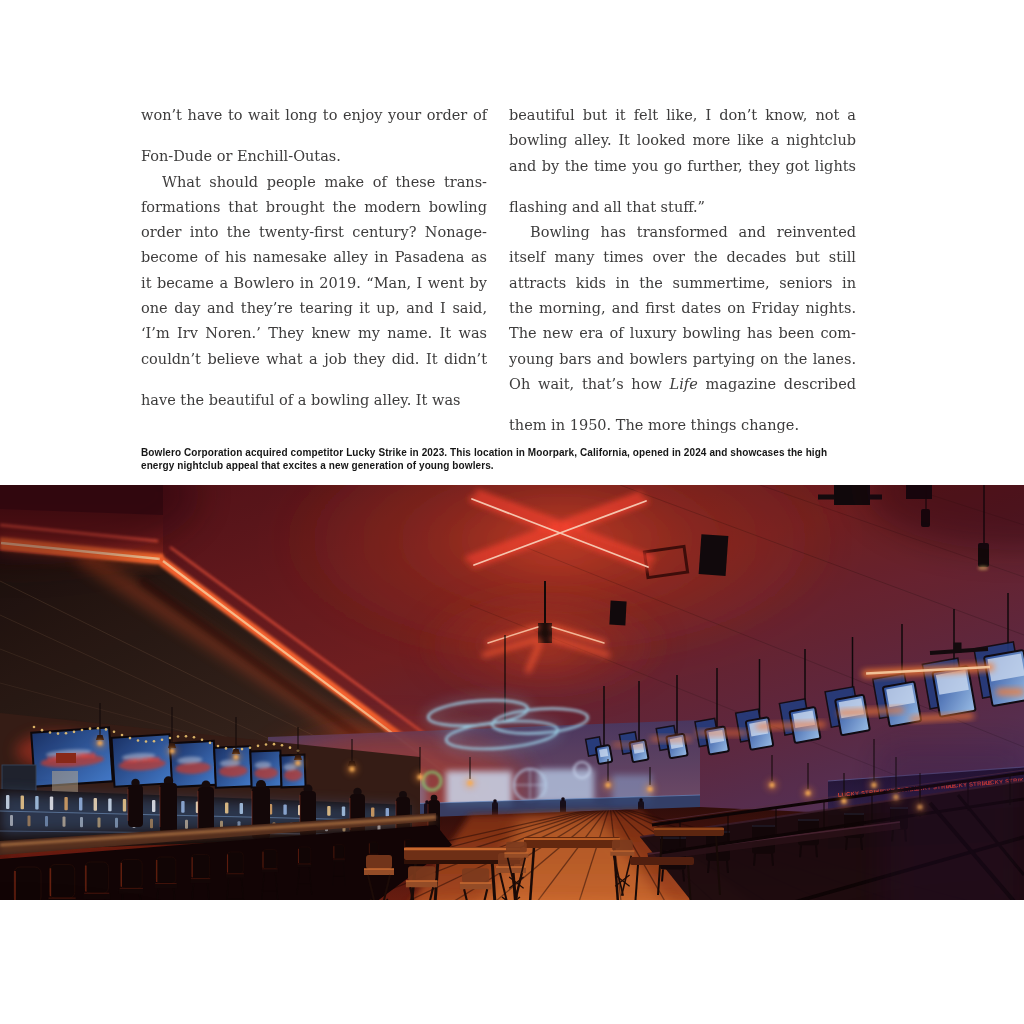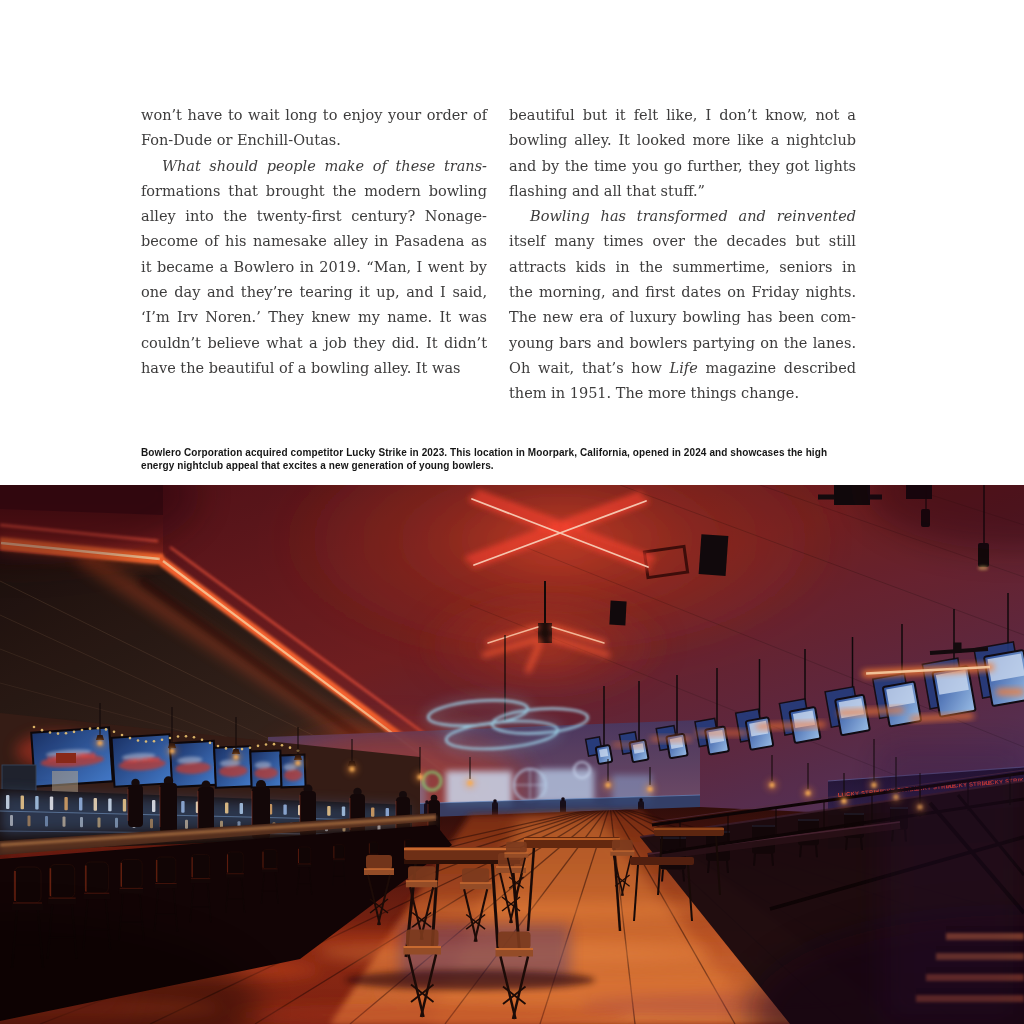--- a/index.html
+++ b/index.html
@@ -1,63 +1,63 @@
 <!DOCTYPE html>
 <html><head>
 <meta charset="utf-8">
 <style>
   html,body{margin:0;padding:0;background:#ffffff;}
-  .page{position:relative;width:1024px;height:1024px;background:#ffffff;overflow:hidden;
+  .page{position:relative;width:1024px;height:900px;background:#ffffff;overflow:hidden;
         font-family:"DejaVu Serif",serif;}
   .col{position:absolute;top:103px;width:346px;font-size:14.5px;line-height:25.3px;
        color:#3d3c3c;}
   .col-left{left:141px;}
   .col-right{left:509px;width:347px;}
   .line{text-align:justify;text-align-last:justify;white-space:normal;}
-  .line.last{text-align-last:left;}
-  .line.indent{text-indent:21px;font-style:italic;}
+  .line.last{text-align-last:left;margin-top:16px;}
+  .line.indent{text-indent:21px;}
   .line em{}
   .caption{position:absolute;left:141px;top:446px;width:745px;
            font-family:"Liberation Sans",sans-serif;font-weight:bold;font-size:10px;
            line-height:13px;color:#161616;letter-spacing:0.1px;}
   .caption .cl{white-space:nowrap;}
   .photo{position:absolute;left:0;top:485px;width:1024px;height:539px;background:#2a0d12;}
   .photo svg{display:block;width:100%;height:100%;}
 </style>
 </head>
 <body>
 
 <div class="page">
 
   <div class="col col-left">
       <div class="line">won’t have to wait long to enjoy your order of</div>
       <div class="line last">Fon-Dude or Enchill-Outas.</div>
       <div class="line indent">What should people make of these trans-</div>
       <div class="line">formations that brought the modern bowling</div>
-      <div class="line">alley into the twenty-first century? Nonage-</div>
+      <div class="line">order into the twenty-first century? Nonage-</div>
       <div class="line">become of his namesake alley in Pasadena as</div>
       <div class="line">it became a Bowlero in 2019. “Man, I went by</div>
       <div class="line">one day and they’re tearing it up, and I said,</div>
       <div class="line">‘I’m Irv Noren.’ They knew my name. It was</div>
       <div class="line">couldn’t believe what a job they did. It didn’t</div>
       <div class="line last">have the beautiful of a bowling alley. It was</div>
     </div>
   <div class="col col-right">
       <div class="line">beautiful but it felt like, I don’t know, not a</div>
       <div class="line">bowling alley. It looked more like a nightclub</div>
       <div class="line">and by the time you go further, they got lights</div>
       <div class="line last">flashing and all that stuff.”</div>
       <div class="line indent">Bowling has transformed and reinvented</div>
       <div class="line">itself many times over the decades but still</div>
       <div class="line">attracts kids in the summertime, seniors in</div>
       <div class="line">the morning, and first dates on Friday nights.</div>
       <div class="line">The new era of luxury bowling has been com-</div>
       <div class="line">young bars and bowlers partying on the lanes.</div>
       <div class="line">Oh wait, that’s how <em>Life</em> magazine described</div>
-      <div class="line last">them in 1951. The more things change.</div>
+      <div class="line last">them in 1950. The more things change.</div>
     </div>
 
   <div class="caption">
     <div class="cl">Bowlero Corporation acquired competitor Lucky Strike in 2023. This location in Moorpark, California, opened in 2024 and showcases the high</div>
     <div class="cl">energy nightclub appeal that excites a new generation of young bowlers.</div>
   </div>
 
   <div class="photo">
   <svg viewBox="0 0 1024 539" preserveAspectRatio="none">
     <defs>

